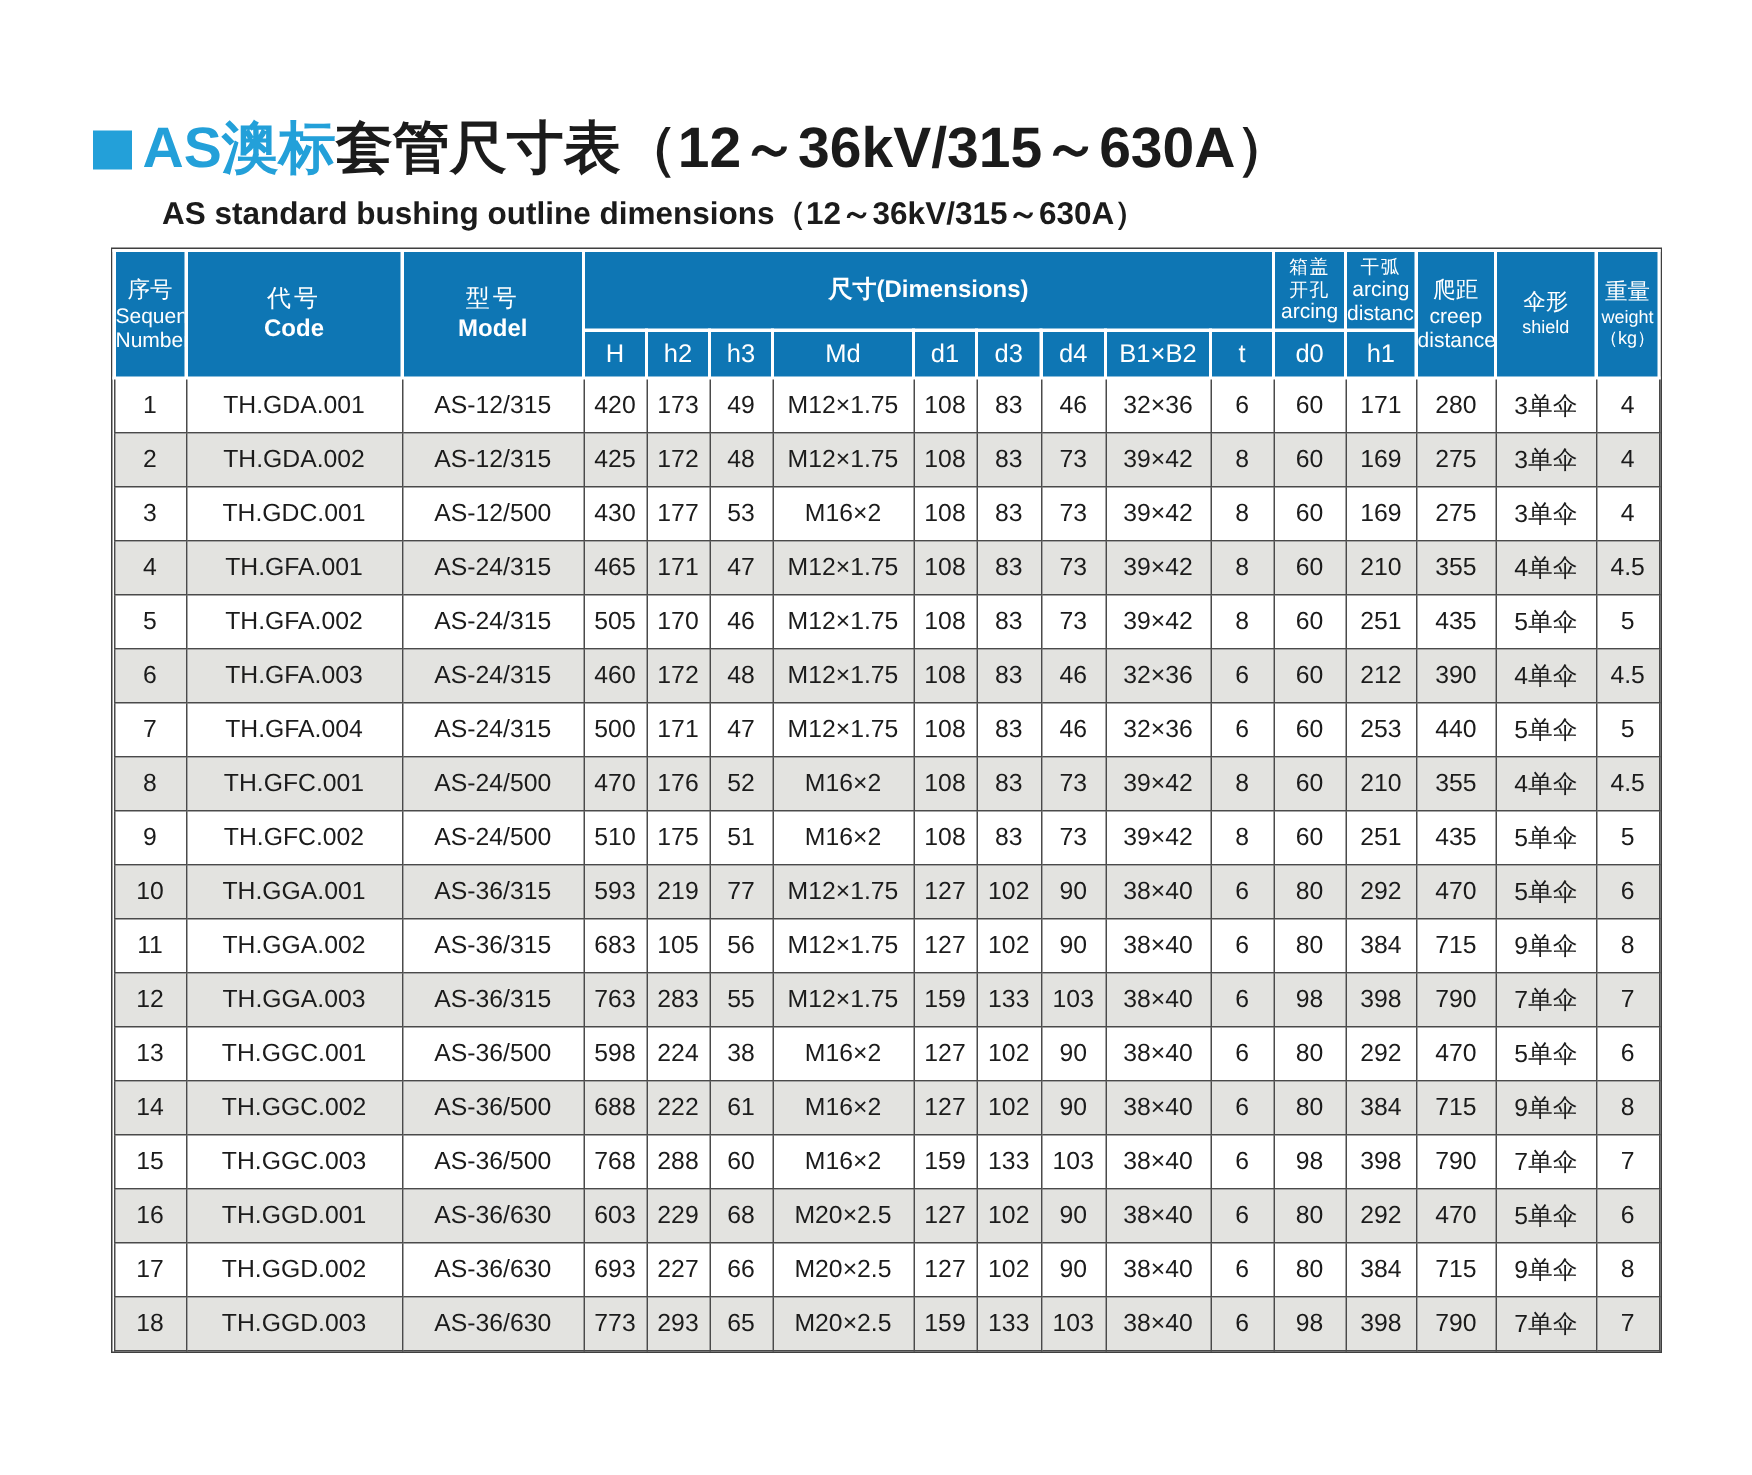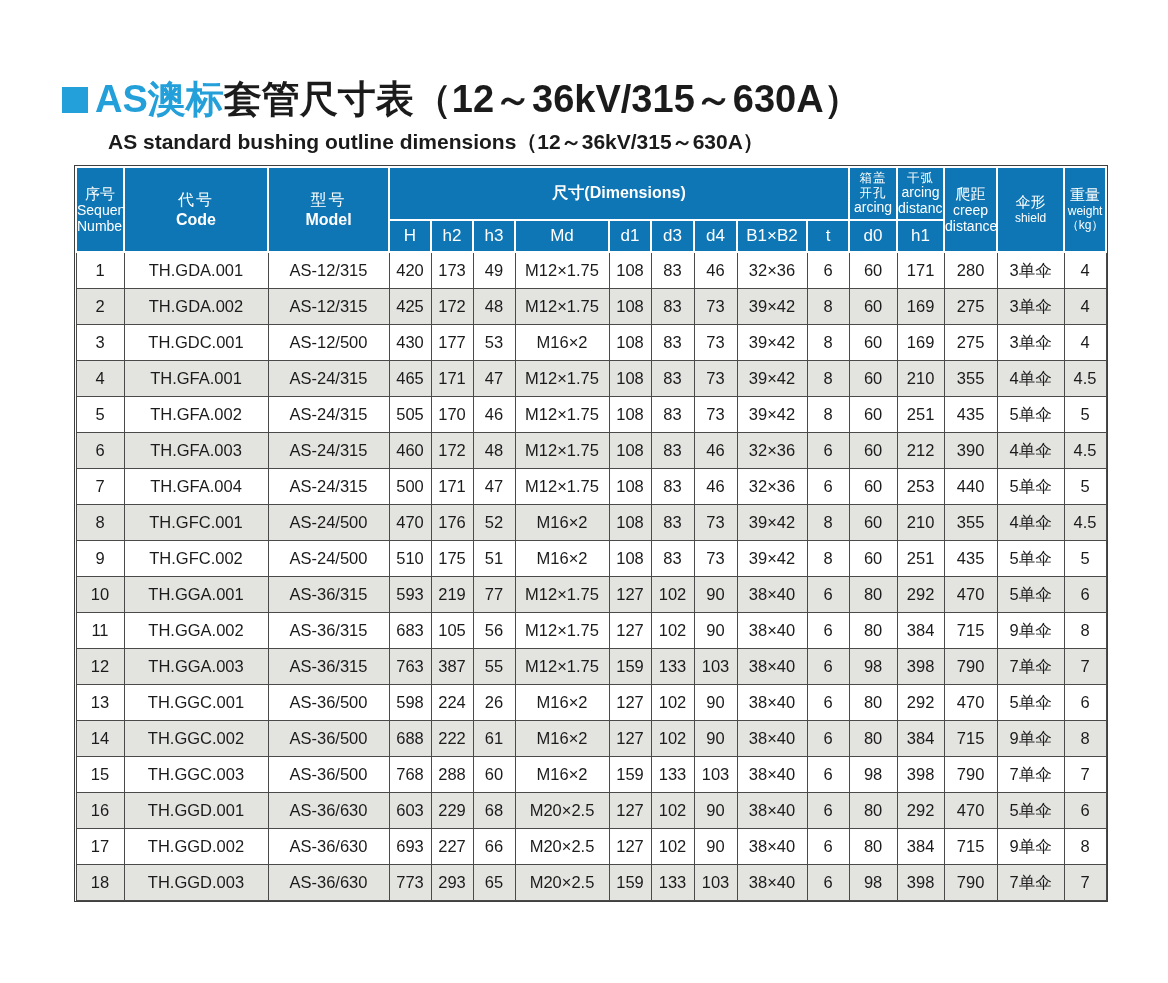--- a/index.html
+++ b/index.html
@@ -391,41 +391,41 @@
             <td>384</td>
             <td>715</td>
             <td>9单伞</td>
             <td>8</td>
           </tr>
           <tr>
             <td>12</td>
             <td>TH.GGA.003</td>
             <td>AS-36/315</td>
             <td>763</td>
-            <td>387</td>
+            <td>283</td>
             <td>55</td>
             <td>M12×1.75</td>
             <td>159</td>
             <td>133</td>
             <td>103</td>
             <td>38×40</td>
             <td>6</td>
             <td>98</td>
             <td>398</td>
             <td>790</td>
             <td>7单伞</td>
             <td>7</td>
           </tr>
           <tr>
             <td>13</td>
             <td>TH.GGC.001</td>
             <td>AS-36/500</td>
             <td>598</td>
             <td>224</td>
-            <td>26</td>
+            <td>38</td>
             <td>M16×2</td>
             <td>127</td>
             <td>102</td>
             <td>90</td>
             <td>38×40</td>
             <td>6</td>
             <td>80</td>
             <td>292</td>
             <td>470</td>
             <td>5单伞</td>

